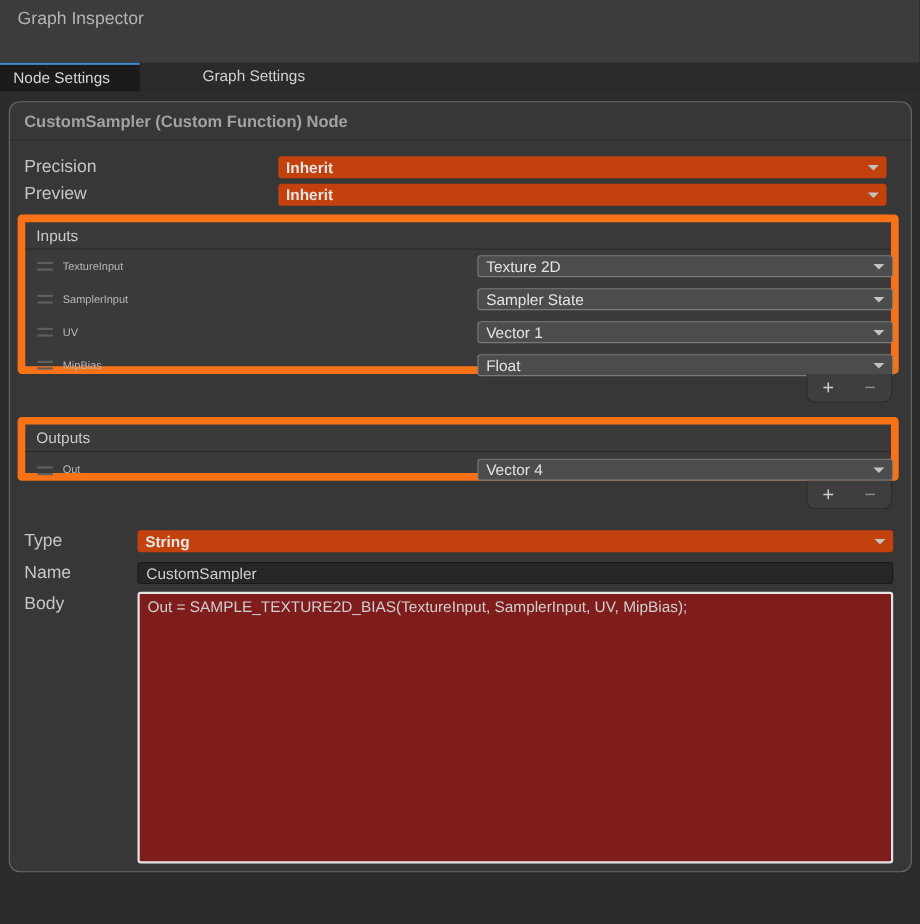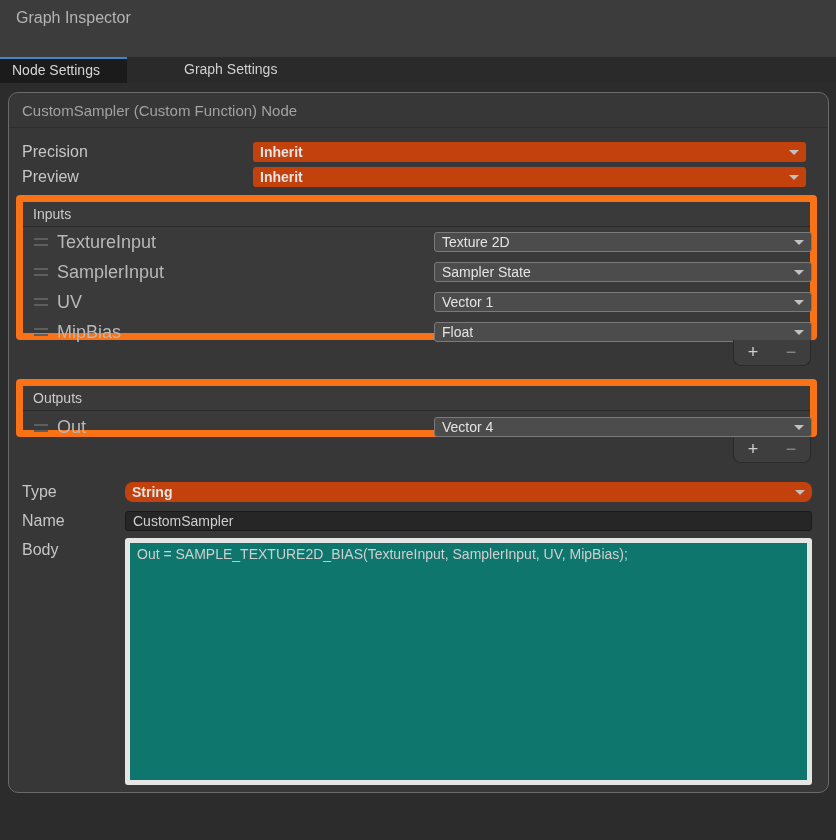--- a/index.html
+++ b/index.html
@@ -15,21 +15,21 @@
   .tab { height:26px; line-height:24px; font-size:14px; color:#D6D6D6;
     padding:0 13px; cursor:default; }
   .tab.active { background:#1B1B1B; border-top:2px solid #4285C8;
     line-height:22px; width:127px; padding:0 0 0 12px; }
   .tab.inactive { margin-left:13px; color:#D0D0D0; }
 
   
   .panel { position:relative; margin:9px 0 0 8px; width:821px; height:701px;
     background:#373737; border:1px solid #6A6A6A; border-radius:10px; }
   .panel-header { height:35px; line-height:35px; padding-left:13px;
-    color:#A2A2A2; font-size:15px; font-weight:normal;
+    color:#A2A2A2; font-size:15px; font-weight:bold;
     border-bottom:1px solid #2D2D2D; }
 
   .abs { position:absolute; }
   .lbl { color:#C6C6C6; font-size:16px; line-height:20px; }
 
   
   .dd { position:absolute; height:20px; background:#c2410c; border-radius:3px;
     color:#E4E4E4; font-size:14px; line-height:20px; padding:0 24px 0 7px;
     cursor:default; white-space:nowrap; overflow:hidden; }
   .dd.bold { font-weight:bold; }
@@ -41,39 +41,39 @@
 
   
   .listbox { position:absolute; left:7px; width:801px; background:#3A3A3A;
     border:7px solid #f97316; border-radius:4px; }
   .listbox-header { height:25px; line-height:24px; padding-left:10px;
     color:#CACACA; font-size:14px; border-bottom:1px solid #2A2A2A; }
   .listrow { position:relative; height:30px; display:flex; align-items:center;
     padding-left:11px; }
   .handle { width:14px; height:8px; border-top:2px solid #5E5E5E;
     border-bottom:2px solid #5E5E5E; cursor:grab; flex:0 0 auto; }
-  .rowname { color:#B8B8B8; font-size:18px; margin-left:9px; }
+  .rowname { color:#B8B8B8; font-size:10px; margin-left:9px; }
   .listrow .dd { left:411px; top:5px; width:378px; }
 
   
   .list-footer { position:absolute; left:724px; width:78px; height:26px;
     background:#3E3E3E; border:1px solid #2A2A2A; border-top:none;
     border-radius:0 0 8px 8px; display:flex; }
   .list-footer .btn { width:38px; text-align:center; line-height:24px;
     font-size:18px; cursor:default; }
   .btn.add { color:#CFCFCF; }
   .btn.remove { color:#8C8C8C; }
 
   
   .txt-input { position:absolute; left:116px; width:687px; height:20px;
     background:#262626; border:1px solid #1A1A1A; border-radius:3px;
     color:#CFCFCF; font-size:14px; padding:0 7px;
     font-family:"Liberation Sans", sans-serif; }
   textarea.txt-area { position:absolute; left:116px; width:687px; height:247px;
-    background:#0f766e; border:5px solid #e5e5e5; border-radius:3px;
+    background:#7f1d1d; border:2px solid #e5e5e5; border-radius:3px;
     color:#CFCFCF; font-size:14px; line-height:19px; padding:2px 7px;
     font-family:"Liberation Sans", sans-serif; resize:none; overflow:hidden; }
 </style>
 </head>
 <body>
 
 <div class="titlebar">
   <div class="title">Graph Inspector</div>
 </div>
 
@@ -154,21 +154,21 @@
       </div>
     </div>
   </div>
 
   <div class="list-footer" style="top:344px;">
     <span class="btn add">+</span>
     <span class="btn remove">−</span>
   </div>
 
   <div class="abs lbl" style="left:13px; top:389px;">Type</div>
-  <div class="dd bold" style="left:116px; top:389px; width:687px;border-radius:8px;">
+  <div class="dd bold" style="left:116px; top:389px; width:687px;">
     <span>String</span>
     <span class="dd-arrow"></span>
   </div>
 
   <div class="abs lbl" style="left:13px; top:418px;">Name</div>
   <input class="txt-input" style="top: 418px;" type="text" value="CustomSampler">
 
   <div class="abs lbl" style="left:13px; top:447px;">Body</div>
   <textarea class="txt-area" style="top: 445px;" spellcheck="false">Out = SAMPLE_TEXTURE2D_BIAS(TextureInput, SamplerInput, UV, MipBias);</textarea>
 </div>

